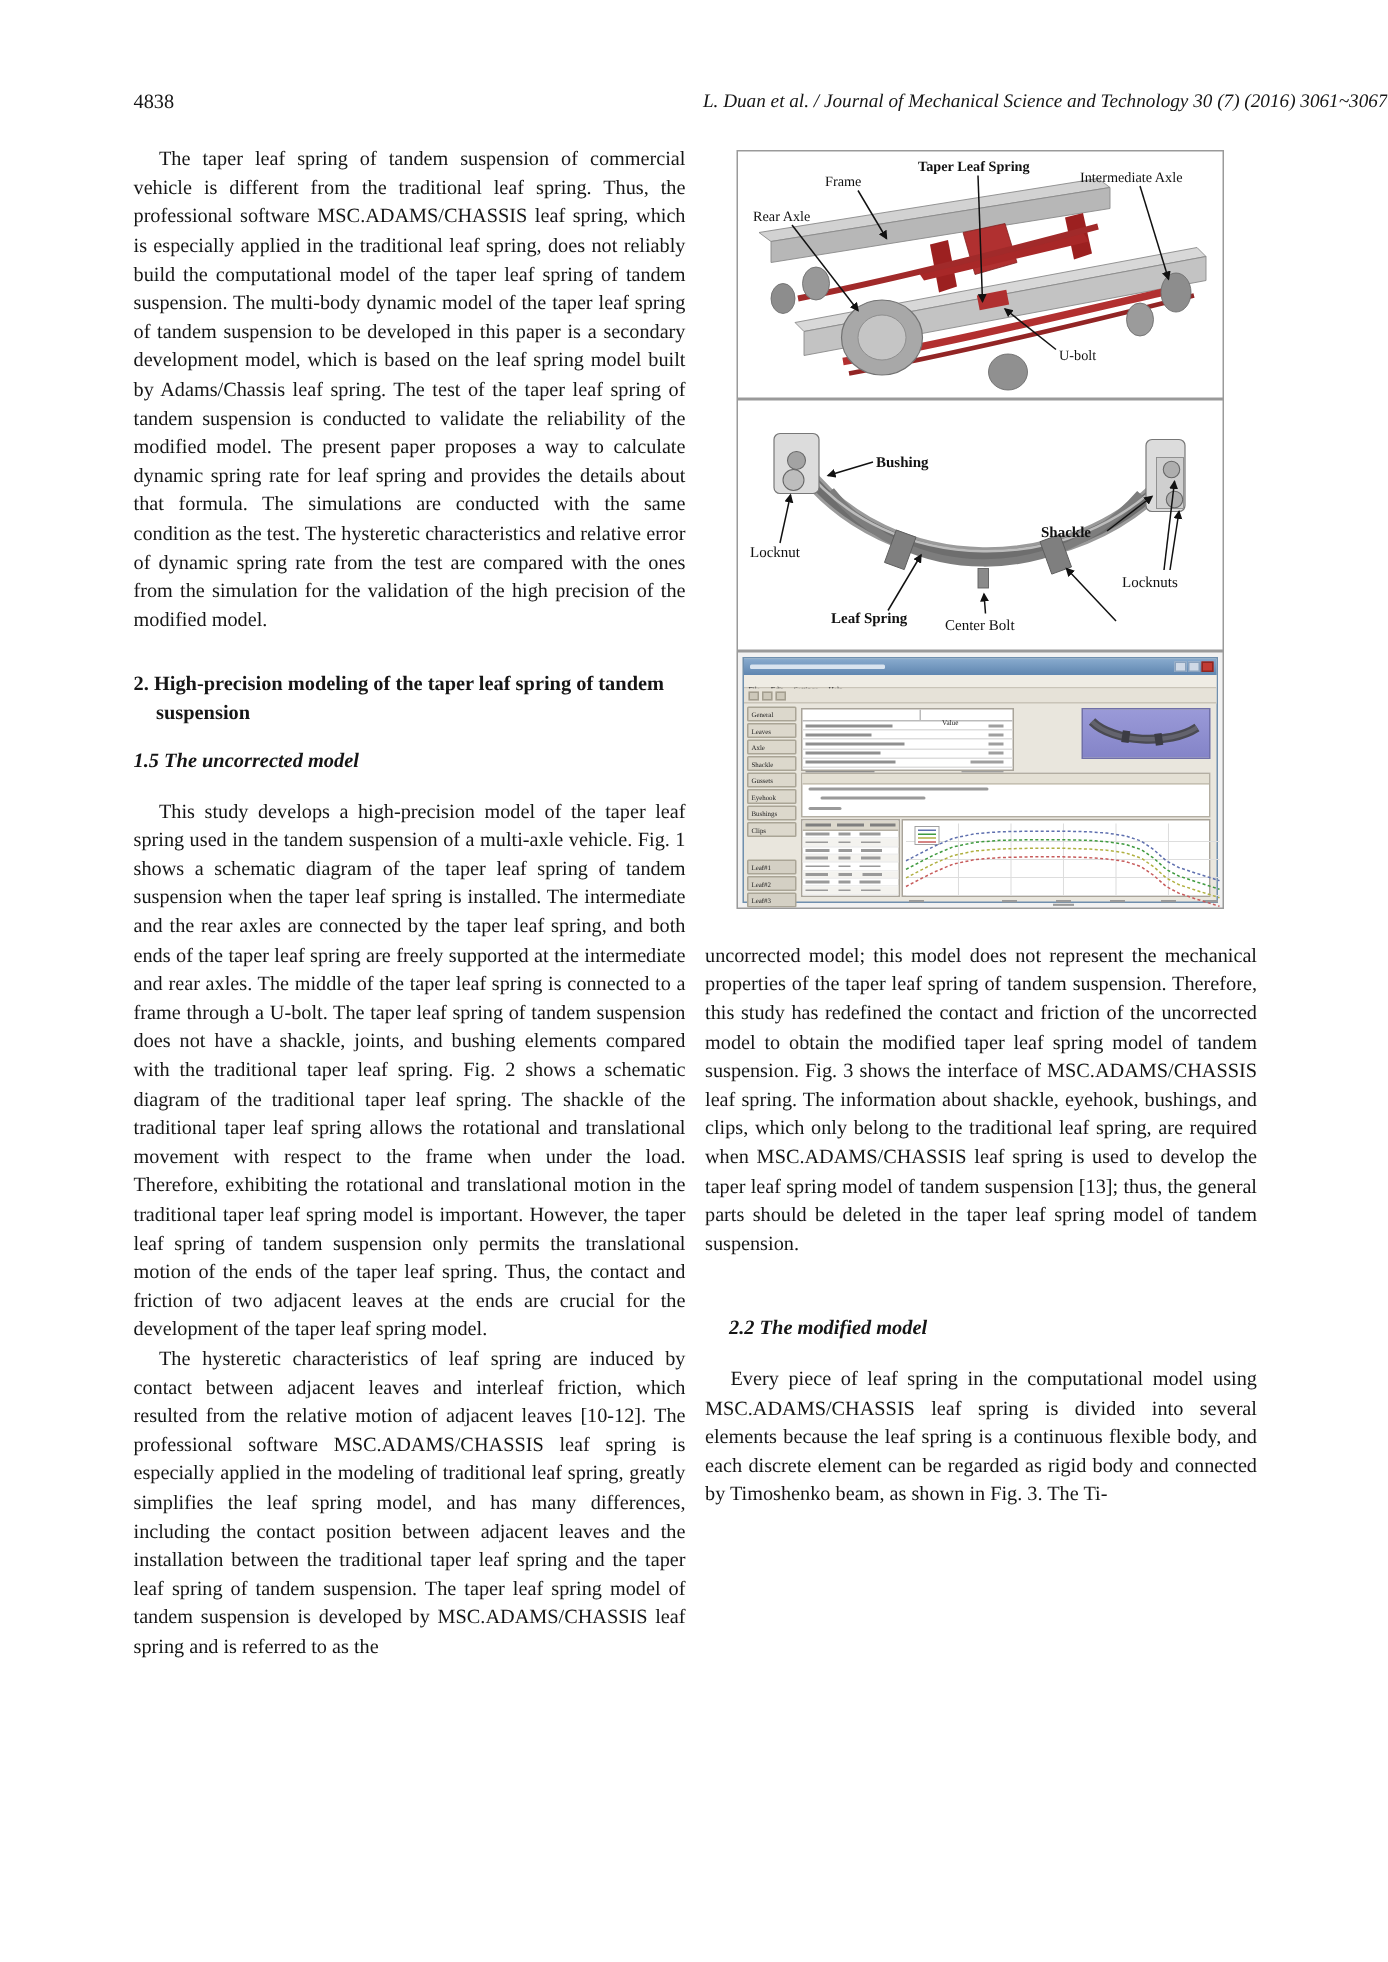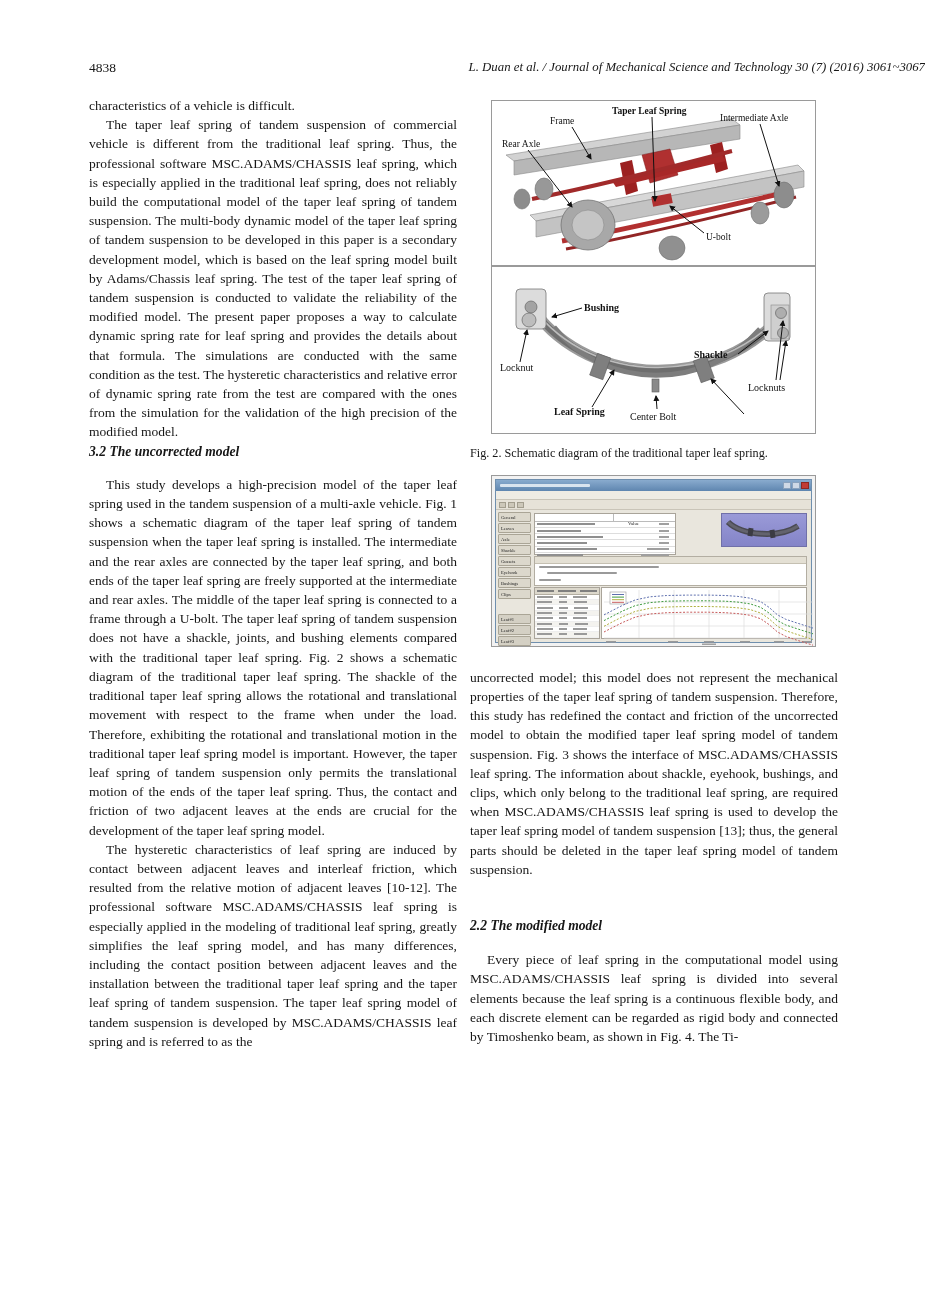--- a/index.html
+++ b/index.html
@@ -10,21 +10,21 @@
   .runhead{position:absolute;left:0;right:0;top:60px;text-align:right;font-style:italic;font-size:12.8px;}
 
   .col{position:absolute;width:368px;text-align:justify;font-size:13.5px;line-height:19.2px;}
   .col-left{left:89px;top:96px;}
   .col-right{left:470px;top:100px;}
   .col p{margin:0;text-indent:17px;}
   .col p.noindent{text-indent:0;}
 
   .h-sec{font-size:13.6px;font-weight:bold;line-height:19px;margin:24px 0 13px;padding-left:15px;text-indent:-15px;text-align:left;}
   .h-sub{font-size:13.6px;font-weight:bold;font-style:italic;margin:0 0 14px;text-align:left;}
-  .h-sub2{font-size:13.6px;font-weight:bold;font-style:italic;margin:37px 0 15px;text-align:left;}
+  .h-sub2{font-size:13.6px;font-weight:bold;font-style:italic;margin:37px 16px 15px;text-align:left;}
 
   .figure{margin-left:21px;width:323px;border:1px solid #9a9a9a;background:#fff;position:relative;overflow:hidden;}
   .fig1{height:164px;}
   .fig2{height:166px;}
   .fig3{height:170px;background:#f2f2f2;}
   .caption{font-size:12.2px;line-height:15.8px;text-align:justify;margin:12px 0 13px;}
   .cap-one{text-align:left;}
   svg text{font-family:"Liberation Serif",serif;}
 
   
@@ -62,23 +62,23 @@
 </style>
 </head>
 <body>
 
 <div class="page">
 
   <div class="pagenum">4838</div>
   <div class="runhead">L. Duan et al. / Journal of Mechanical Science and Technology 30 (7) (2016) 3061~3067</div>
 
   <div class="col col-left">
-    <p class="noindent">characteristics of a vehicle is difficult.</p>
     <p>The taper leaf spring of tandem suspension of commercial vehicle is different from the traditional leaf spring. Thus, the professional software MSC.ADAMS/CHASSIS leaf spring, which is especially applied in the traditional leaf spring, does not reliably build the computational model of the taper leaf spring of tandem suspension. The multi-body dynamic model of the taper leaf spring of tandem suspension to be developed in this paper is a secondary development model, which is based on the leaf spring model built by Adams/Chassis leaf spring. The test of the taper leaf spring of tandem suspension is conducted to validate the reliability of the modified model. The present paper proposes a way to calculate dynamic spring rate for leaf spring and provides the details about that formula. The simulations are conducted with the same condition as the test. The hysteretic characteristics and relative error of dynamic spring rate from the test are compared with the ones from the simulation for the validation of the high precision of the modified model.</p>
-    <div class="h-sub">3.2 The uncorrected model</div>
+    <div class="h-sec">2. High-precision modeling of the taper leaf spring of tandem suspension</div>
+    <div class="h-sub">1.5 The uncorrected model</div>
     <p>This study develops a high-precision model of the taper leaf spring used in the tandem suspension of a multi-axle vehicle. Fig. 1 shows a schematic diagram of the taper leaf spring of tandem suspension when the taper leaf spring is installed. The intermediate and the rear axles are connected by the taper leaf spring, and both ends of the taper leaf spring are freely supported at the intermediate and rear axles. The middle of the taper leaf spring is connected to a frame through a U-bolt. The taper leaf spring of tandem suspension does not have a shackle, joints, and bushing elements compared with the traditional taper leaf spring. Fig. 2 shows a schematic diagram of the traditional taper leaf spring. The shackle of the traditional taper leaf spring allows the rotational and translational movement with respect to the frame when under the load. Therefore, exhibiting the rotational and translational motion in the traditional taper leaf spring model is important. However, the taper leaf spring of tandem suspension only permits the translational motion of the ends of the taper leaf spring. Thus, the contact and friction of two adjacent leaves at the ends are crucial for the development of the taper leaf spring model.</p>
     <p>The hysteretic characteristics of leaf spring are induced by contact between adjacent leaves and interleaf friction, which resulted from the relative motion of adjacent leaves [10-12]. The professional software MSC.ADAMS/CHASSIS leaf spring is especially applied in the modeling of traditional leaf spring, greatly simplifies the leaf spring model, and has many differences, including the contact position between adjacent leaves and the installation between the traditional taper leaf spring and the taper leaf spring of tandem suspension. The taper leaf spring model of tandem suspension is developed by MSC.ADAMS/CHASSIS leaf spring and is referred to as the</p>
   </div>
 
   <div class="col col-right">
 
     <div class="figure fig1">
       <svg width="323" height="164" viewBox="0 0 323 164">
         <defs>
           <marker id="ah1" markerWidth="7" markerHeight="7" refX="5" refY="3" orient="auto">
@@ -171,21 +171,20 @@
           <line x1="284" y1="113" x2="291" y2="54" stroke="#111" stroke-width="1" marker-end="url(#ah2)"></line>
           <line x1="288" y1="113" x2="294" y2="74" stroke="#111" stroke-width="1" marker-end="url(#ah2)"></line>
           <text x="62" y="148" font-weight="bold">Leaf Spring</text>
           <line x1="100" y1="140" x2="122" y2="103" stroke="#111" stroke-width="1" marker-end="url(#ah2)"></line>
           <text x="138" y="153">Center Bolt</text>
           <line x1="165" y1="142" x2="164" y2="129" stroke="#111" stroke-width="1" marker-end="url(#ah2)"></line>
           <line x1="252" y1="147" x2="219" y2="112" stroke="#111" stroke-width="1" marker-end="url(#ah2)"></line>
         </g>
       </svg>
     </div>
-    <div class="caption cap-one">Fig. 2. Schematic diagram of the traditional taper leaf spring.</div>
 
     <div class="figure fig3">
       <div class="win">
         <div class="titlebar">
           <div class="tsmudge" style="left:4px;width:90px;"></div>
           <div class="winbtns">
             <div class="wbtn"></div>
             <div class="wbtn"></div>
             <div class="wbtn close"></div>
           </div>
@@ -340,16 +339,16 @@
               <line x1="10" x2="22" y1="11.7" y2="11.7" stroke="#b0b040" stroke-width="1"></line>
               <polyline points="2.0,44.0 10.4,39.6 20.8,34.4 33.3,29.1 48.0,26.0 64.7,24.7 85.6,24.2 106.5,24.2 123.2,24.7 135.8,25.6 148.3,27.3 158.8,30.8 167.1,36.6 175.5,44.0 183.8,48.4 194.3,52.0 211.0,57.2" fill="none" stroke="#c75b5b" stroke-width="1" stroke-dasharray="2 1.6"></polyline>
               <line x1="10" x2="22" y1="14.3" y2="14.3" stroke="#c75b5b" stroke-width="1"></line>
             </svg>
         </div>
       </div>
     </div>
 
     <p class="noindent" style="margin-top:21px;">uncorrected model; this model does not represent the mechanical properties of the taper leaf spring of tandem suspension. Therefore, this study has redefined the contact and friction of the uncorrected model to obtain the modified taper leaf spring model of tandem suspension. Fig. 3 shows the interface of MSC.ADAMS/CHASSIS leaf spring. The information about shackle, eyehook, bushings, and clips, which only belong to the traditional leaf spring, are required when MSC.ADAMS/CHASSIS leaf spring is used to develop the taper leaf spring model of tandem suspension [13]; thus, the general parts should be deleted in the taper leaf spring model of tandem suspension.</p>
     <div class="h-sub2">2.2 The modified model</div>
-    <p>Every piece of leaf spring in the computational model using MSC.ADAMS/CHASSIS leaf spring is divided into several elements because the leaf spring is a continuous flexible body, and each discrete element can be regarded as rigid body and connected by Timoshenko beam, as shown in Fig. 4. The Ti-</p>
+    <p>Every piece of leaf spring in the computational model using MSC.ADAMS/CHASSIS leaf spring is divided into several elements because the leaf spring is a continuous flexible body, and each discrete element can be regarded as rigid body and connected by Timoshenko beam, as shown in Fig. 3. The Ti-</p>
   </div>
 
 </div>
 
 </body></html>

